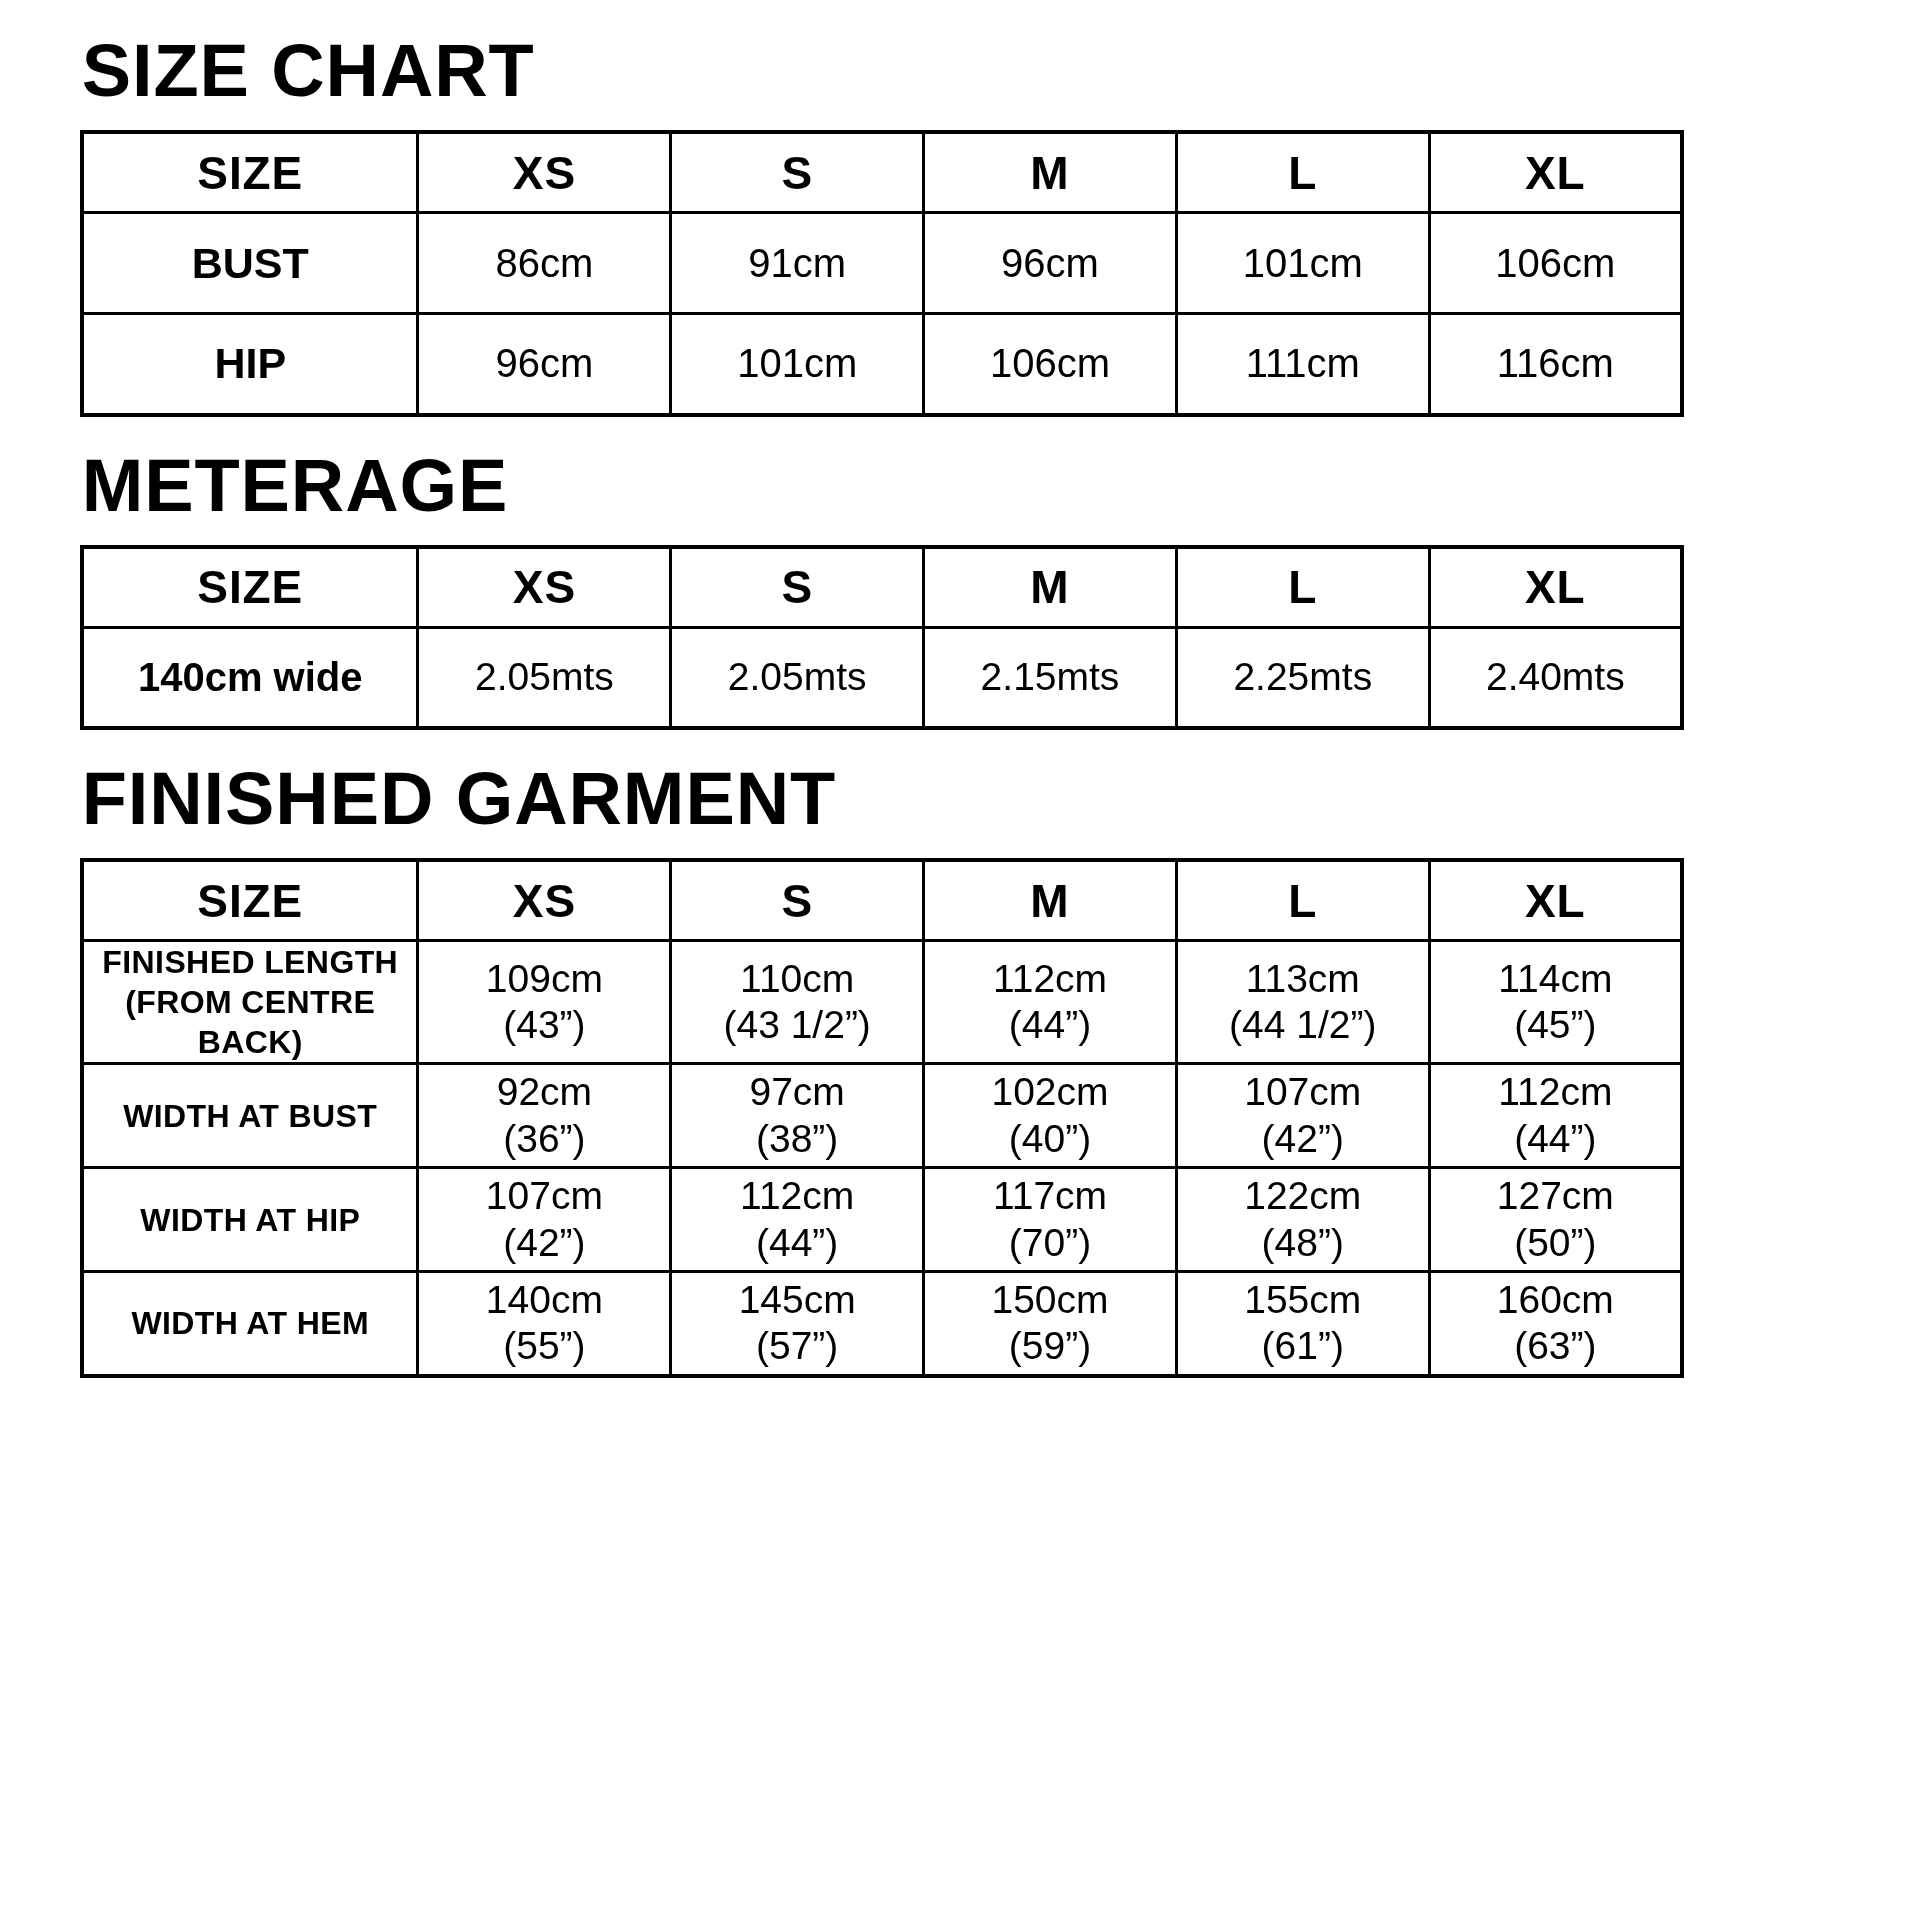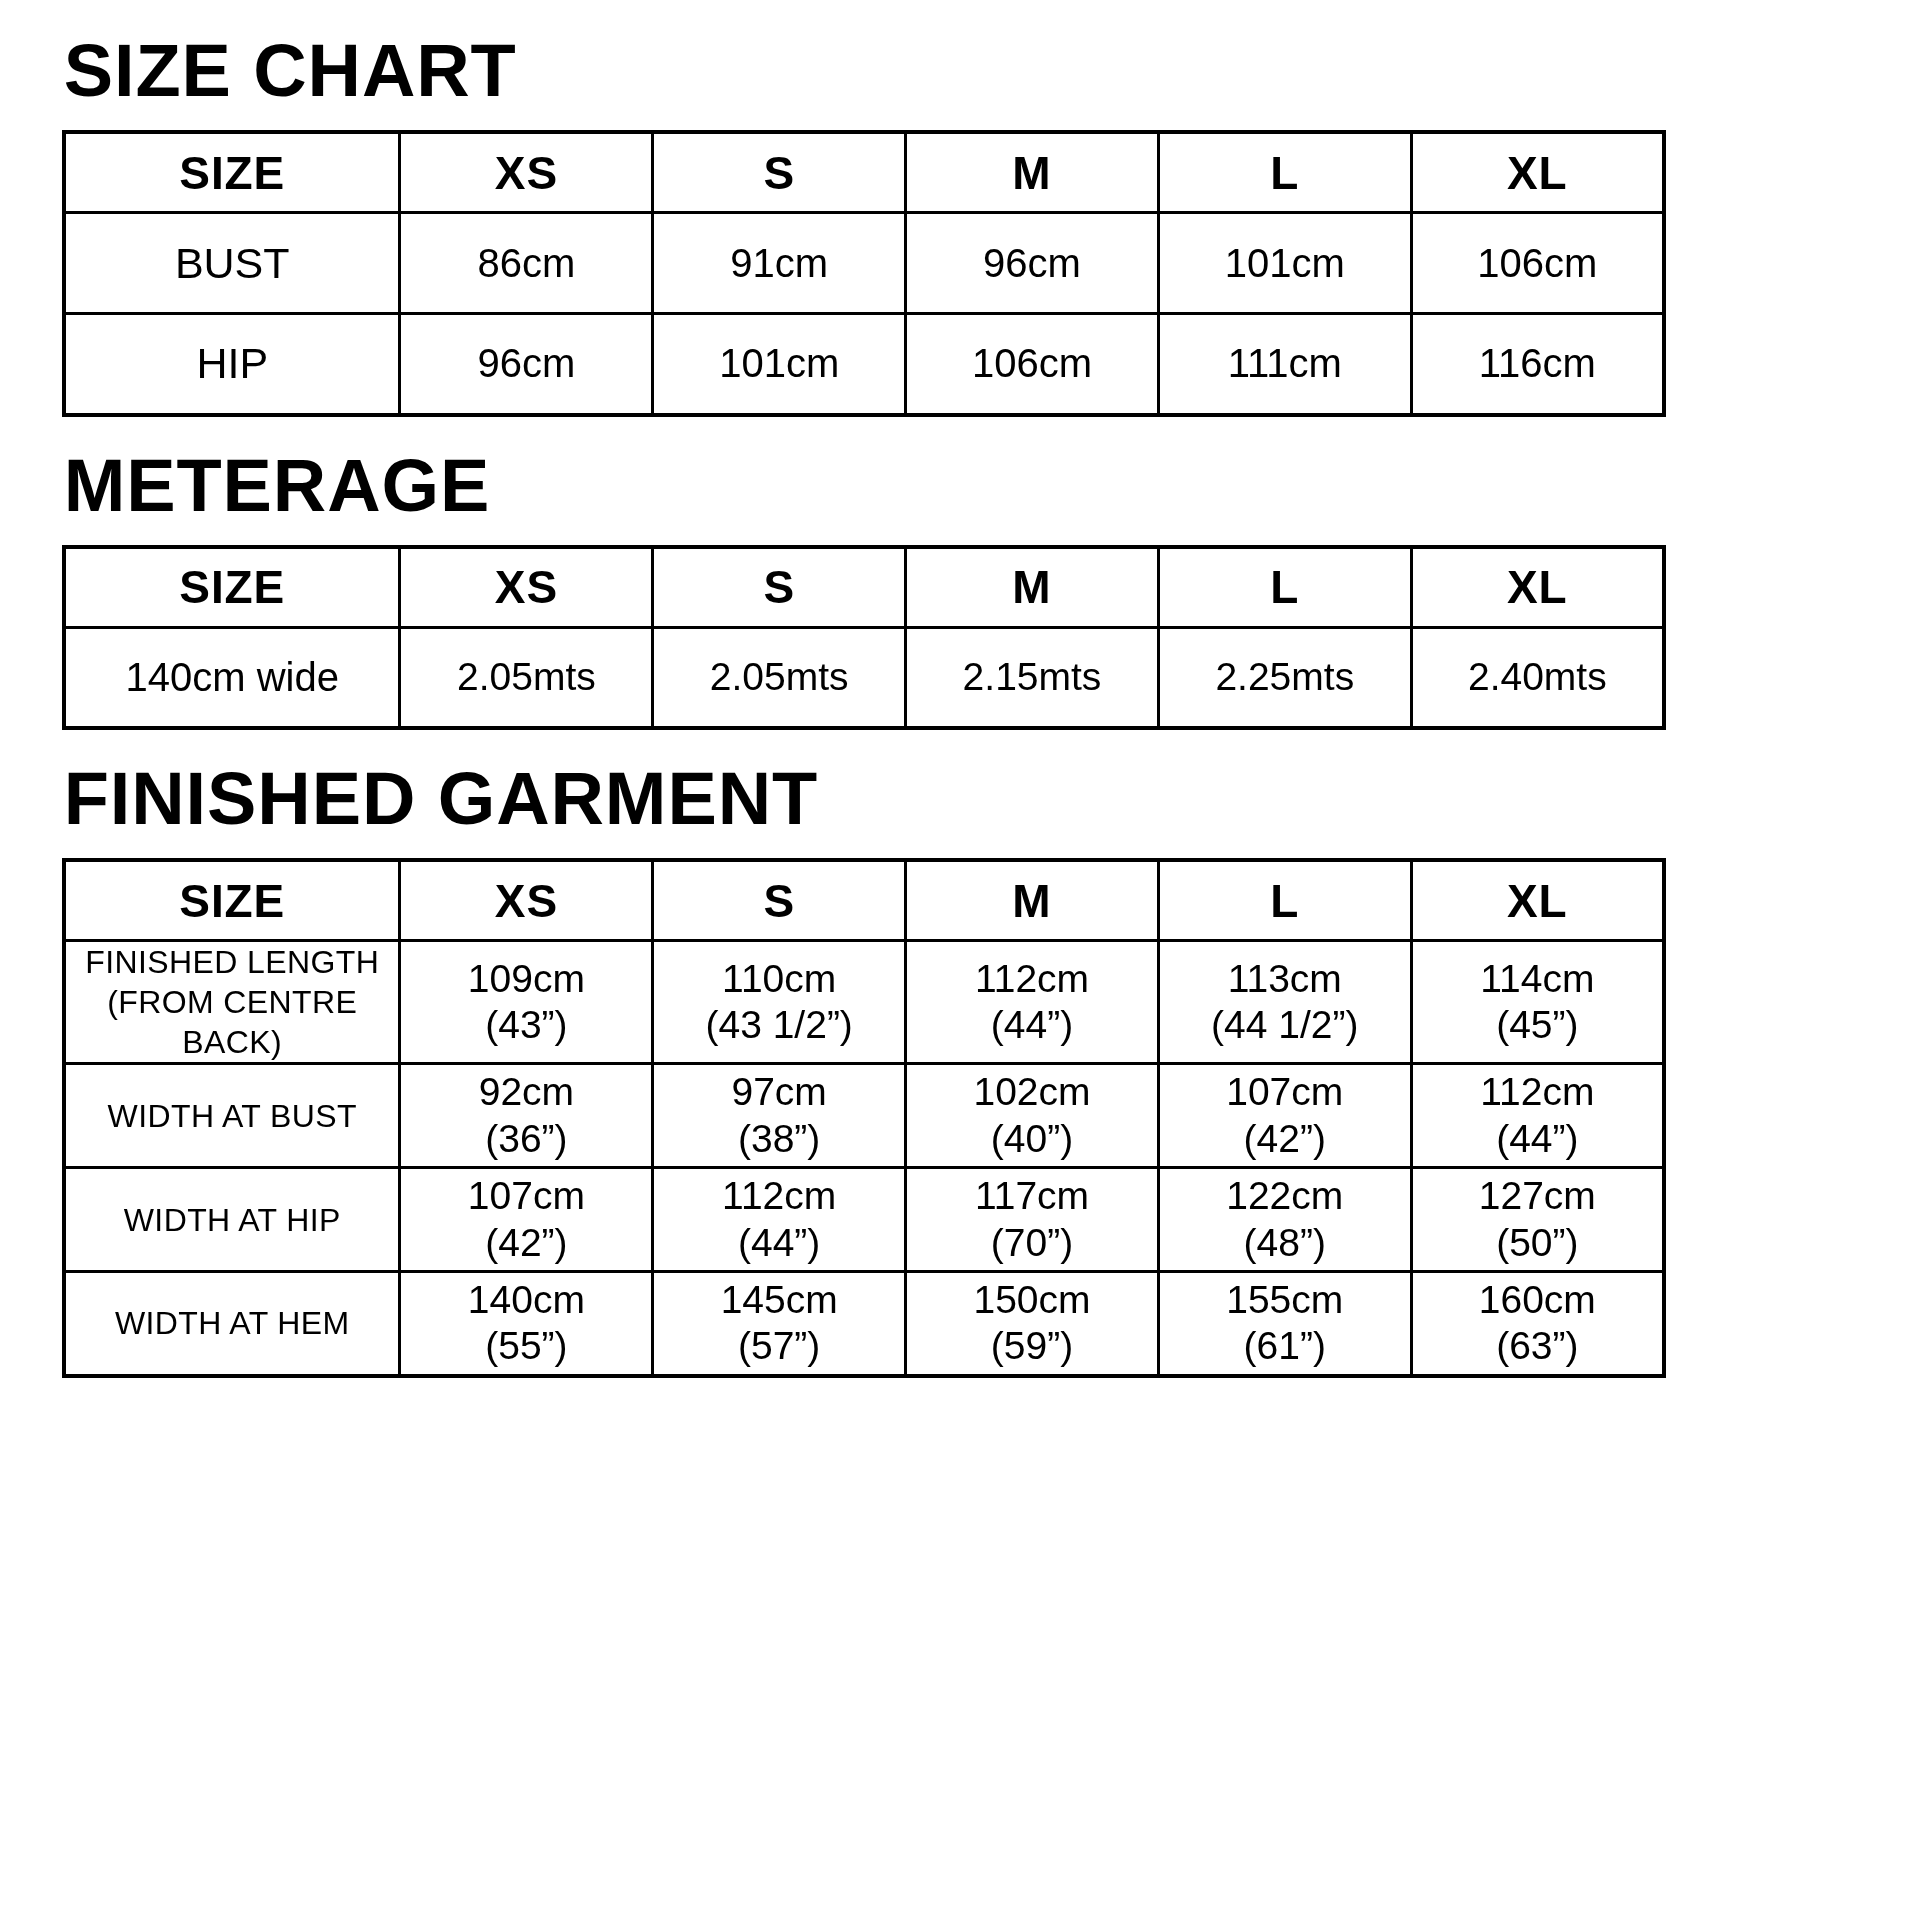--- a/index.html
+++ b/index.html
@@ -7,21 +7,21 @@
     padding: 0;
     background: #ffffff;
   }
   body {
     width: 1926px;
     height: 1926px;
     color: #000000;
     font-family: "Liberation Sans", sans-serif;
   }
   .doc {
-    padding: 34px 62px 0 62px;
+    padding: 34px 62px 0 80px;
   }
   .section-title {
     font-size: 74px;
     line-height: 1;
     font-weight: 700;
     letter-spacing: 0.9px;
     margin: 0 0 22px 1.7px;
   }
   .section + .section .section-title {
     margin-top: 32px;
@@ -46,21 +46,21 @@
   }
   col.c-label { width: 21%; }
   col.c-size  { width: 15.8%; }
 
   thead th {
     height: 77px;
     font-size: 46px;
     font-weight: 700;
     letter-spacing: 0.9px;
   }
-  tbody th { font-weight: 400; }
+  tbody th { font-weight: 700; }
 
   .t1 tbody tr { height: 101px; }
   .t1 tbody th { font-size: 43px; }
   .t1 tbody td { font-size: 40px; }
 
   .t2 tbody tr { height: 101px; }
   .t2 tbody th { font-size: 40px; }
   .t2 tbody td { font-size: 39px; }
 
   .t3 tbody tr { height: 104px; }

